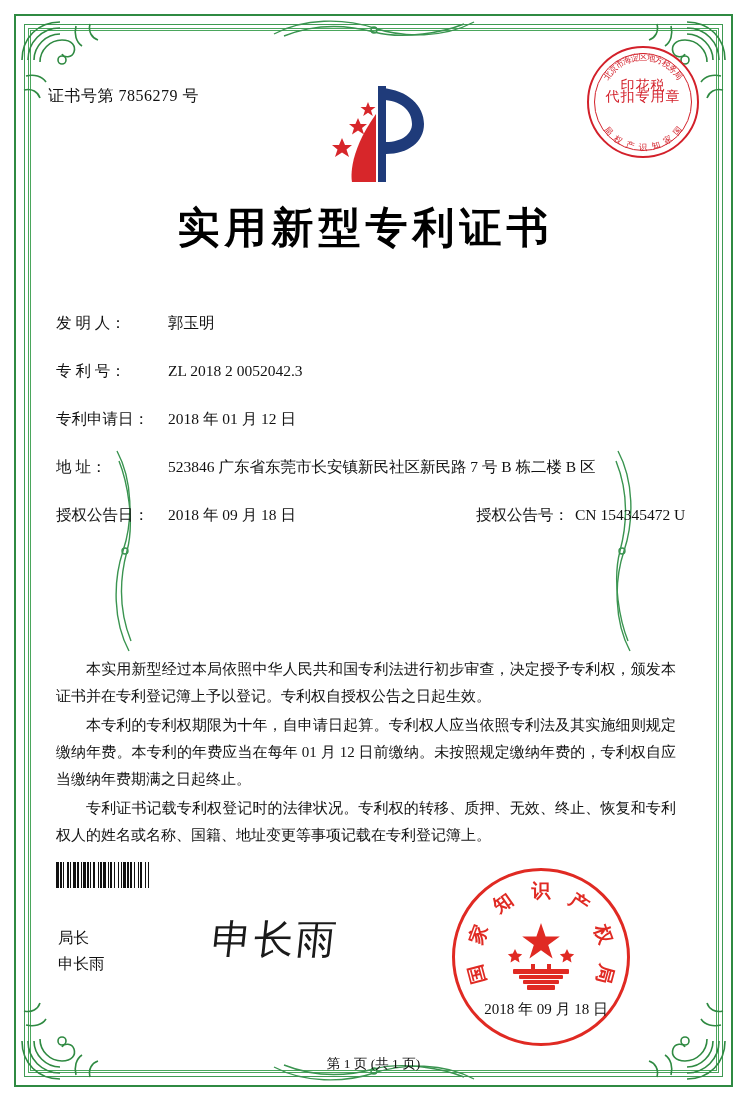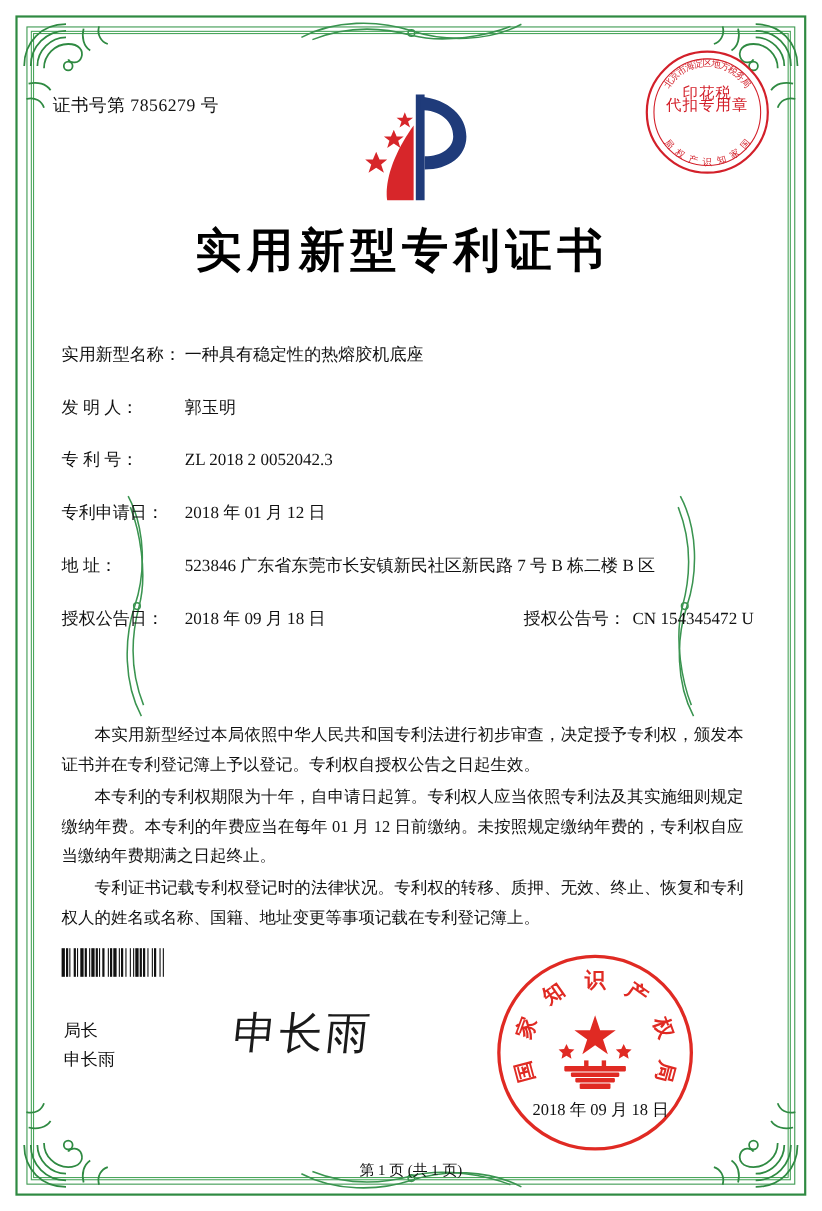--- a/index.html
+++ b/index.html
@@ -423,23 +423,20 @@
           <span class="arc-char" style="font-size:8.5px;transform-origin:50% -40px;top:96px;transform:rotate(16.666666666666686deg)">产</span>
           <span class="arc-char" style="font-size:8.5px;transform-origin:50% -40px;top:96px;transform:rotate(33.33333333333334deg)">权</span>
           <span class="arc-char" style="font-size:8.5px;transform-origin:50% -40px;top:96px;transform:rotate(50deg)">局</span>
         </div>
     </div>
 
     <div class="title">实用新型专利证书</div>
 
     <div class="fields">
 
-      <div class="field-row">
-        <span class="field-label">实用新型名称：</span><span class="field-value">一种具有稳定性的热熔胶机底座</span>
-      </div>
 
       <div class="field-row">
         <span class="field-label">发 明 人：</span><span class="field-value">郭玉明</span>
       </div>
 
       <div class="field-row">
         <span class="field-label">专 利 号：</span><span class="field-value">ZL 2018 2 0052042.3</span>
       </div>
 
       <div class="field-row">

